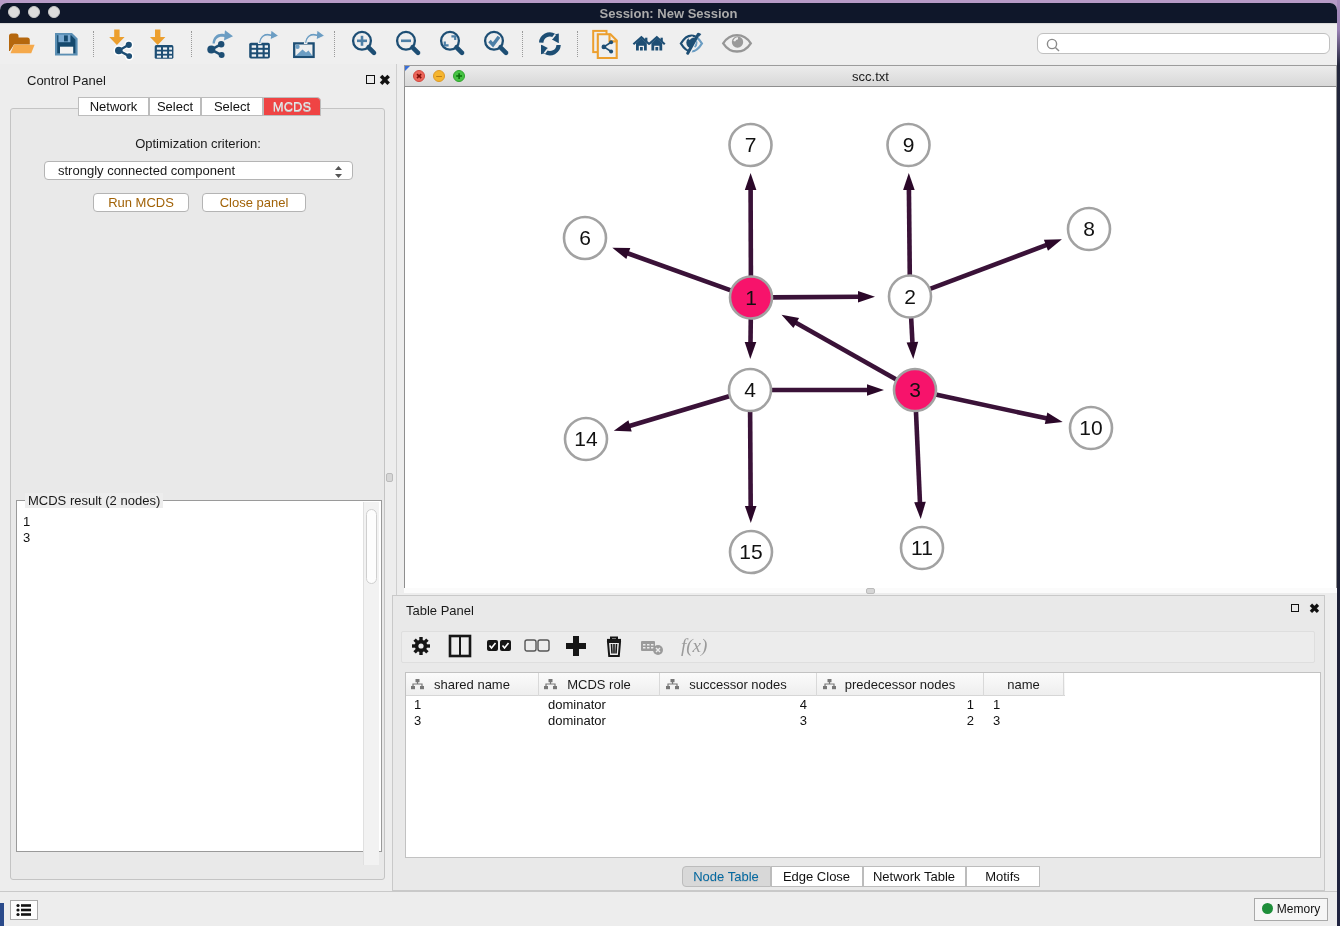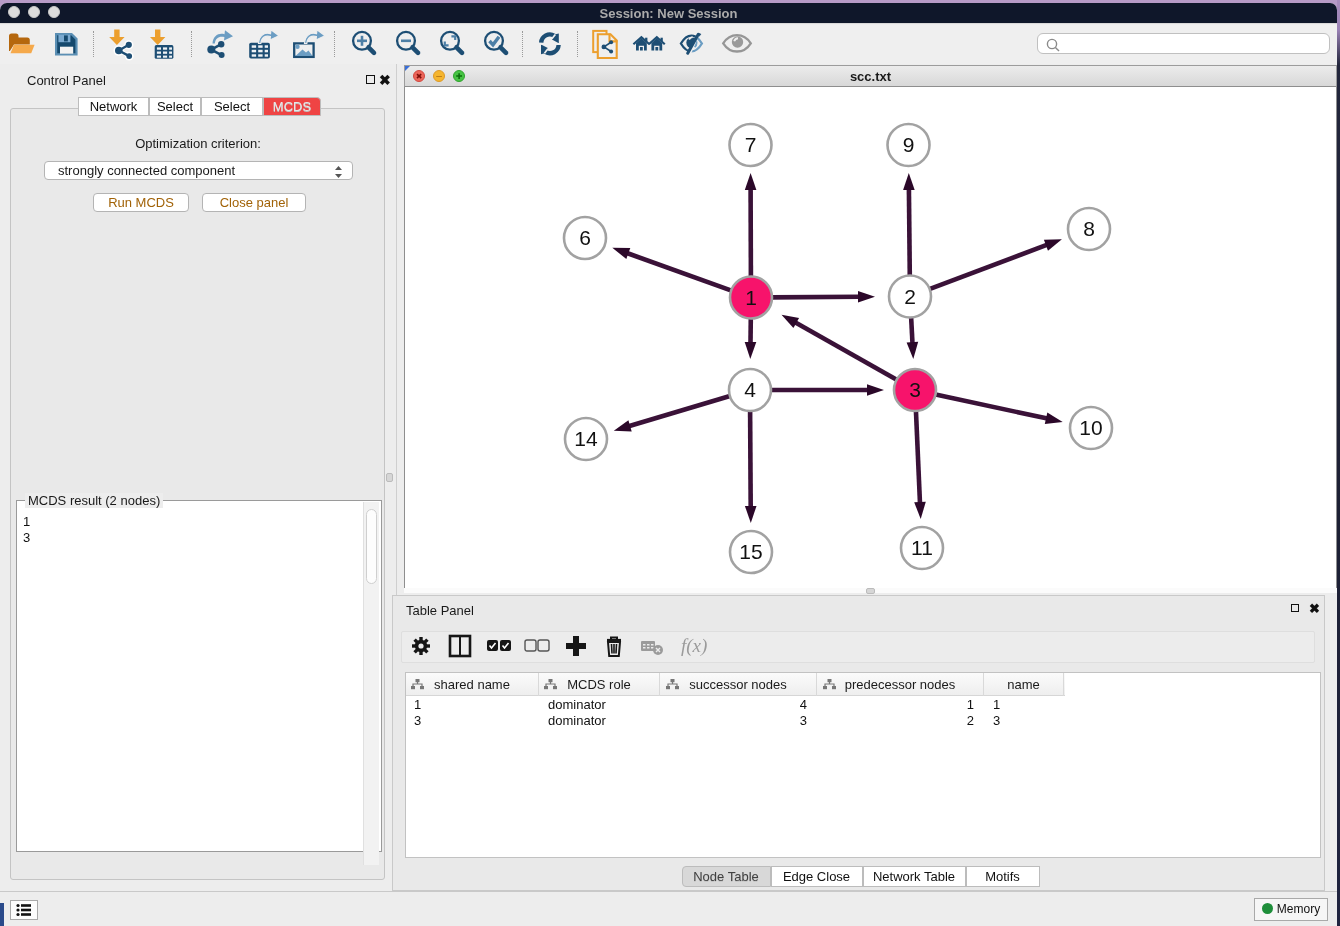--- a/index.html
+++ b/index.html
@@ -27,34 +27,34 @@
 #opt-select{position:absolute;left:44px;top:97px;width:309px;height:19px;background:#fff;border:1px solid #b4b4b4;border-radius:4px;font-size:13px;color:#1a1a1a;line-height:18px;padding-left:13px}
 .btn{position:absolute;top:129px;height:19px;background:#fff;border:1px solid #b4b4b4;border-radius:4px;font-size:13px;color:#a16207;text-align:center;line-height:17px}
 #mcds-box{position:absolute;left:16px;top:436px;width:366px;height:352px;border:1px solid #9a9a9a;background:#fff}
 #mcds-legend{position:absolute;left:8px;top:-8px;background:#ededed;padding:0 3px;font-size:13px;color:#1a1a1a}
 #mcds-text{position:absolute;left:6px;top:13px;font-size:13px;color:#111;line-height:15.5px}
 #mcds-scroll{position:absolute;right:2px;top:1px;width:16px;height:363px;background:#f2f2f2;border-left:1px solid #e0e0e0}
 #mcds-thumb{position:absolute;left:1.5px;top:7px;width:11px;height:75px;background:#fdfdfd;border:1px solid #cfcfcf;border-radius:6px}
 
 #netpanel{position:absolute;left:404px;top:62px;width:933px;height:525px}
 #net-title{position:absolute;left:0;top:0;width:100%;height:22px;background:linear-gradient(#ececec,#d8d8d8);border:1px solid #9c9c9c;border-bottom:1px solid #8e8e8e}
-#net-title-text{position:absolute;top:3px;width:100%;text-align:center;font-size:13px;font-weight:bold;color:#1a1a1a}
+#net-title-text{position:absolute;top:3px;width:100%;text-align:center;font-size:13px;font-weight:normal;color:#1a1a1a}
 .mactl{position:absolute;top:4px;width:12px;height:12px;border-radius:50%;font-size:8px;line-height:12px;text-align:center}
 #net-canvas{position:absolute;left:0;top:22px;width:933px;height:503px;background:#fff;border-left:1px solid #8e8e8e;border-right:1px solid #8e8e8e}
 
 #tpanel{position:absolute;left:392px;top:592px;width:933px;height:296px;background:#e9e9e9;border:1px solid #c9c9c9}
 #tp-title{position:absolute;left:13px;top:7px;font-size:13px;color:#1a1a1a}
 #tp-toolbar{position:absolute;left:8px;top:35px;right:9px;height:32px;background:#ececec;border:1px solid #dedede;border-radius:2px}
 #tp-table{position:absolute;left:12px;top:76px;width:916px;height:186px;background:#fff;border:1px solid #c2c2c2}
 #tp-header{position:absolute;left:0;top:0;width:659px;height:23px;background:linear-gradient(#fbfbfb,#eeeeee);border-bottom:1px solid #d6d6d6}
 .th{position:absolute;top:0;height:23px;border-right:1px solid #d9d9d9;font-size:13px;color:#1a1a1a;text-align:center;line-height:23px}
 .td{position:absolute;font-size:13px;color:#111;line-height:16px}
 #tp-tabs{position:absolute;left:2px;top:270px;width:100%;height:21px;text-align:center}
 .btab{display:inline-block;height:21px;border:1px solid #bcbcbc;background:#fff;font-size:13px;color:#111;line-height:20px;vertical-align:top}
-.btab.sel{background:#d8d8d8;color:#404040;text-shadow:0 1px 0 #c4c4c4;border-radius:4px 0 0 4px}
+.btab.sel{background:#d8d8d8;color:#0369a1;text-shadow:0 1px 0 #c4c4c4;border-radius:4px 0 0 4px}
 
 #statusbar{position:absolute;left:0;top:888px;width:1337px;height:50px;background:#ededed;border-top:1px solid #c9c9c9}
 #list-btn{position:absolute;left:10px;top:8px;width:28px;height:20px;background:#fcfcfc;border:1px solid #a9a9a9}
 #mem-btn{position:absolute;right:9px;top:6px;width:74px;height:23px;background:#f6f6f6;border:1px solid #a9a9a9;font-size:12px;color:#111;line-height:20px;text-align:center}
 svg{display:block}
 </style></head>
 <body>
 <div id="desk-right"></div>
 <div style="position:absolute;left:0;top:903px;width:4px;height:23px;background:#2a4a8a;z-index:9"></div>
 <div id="win">

